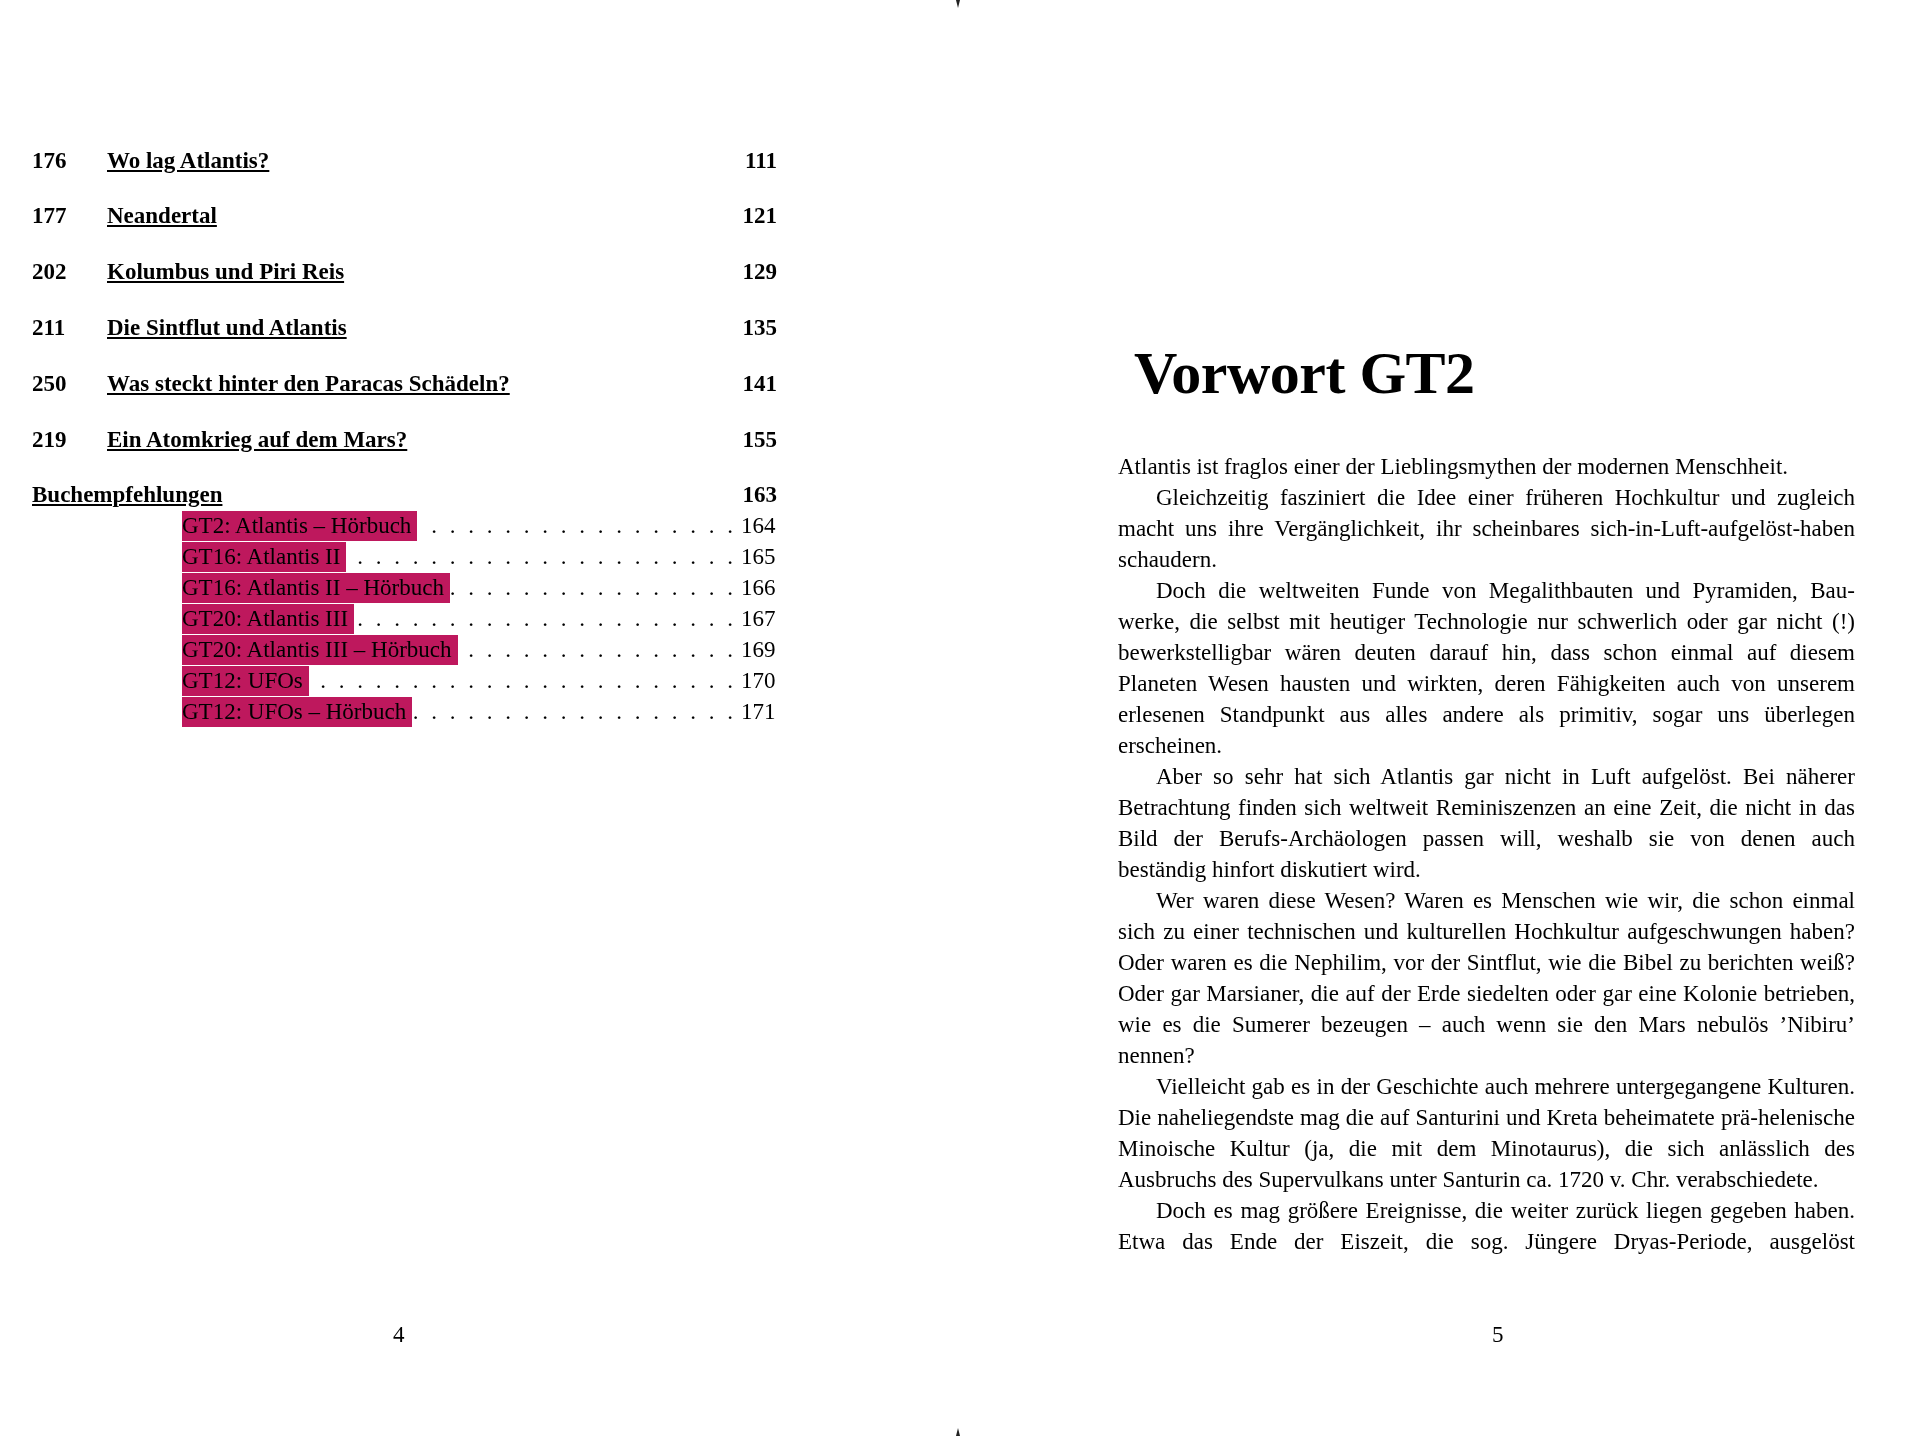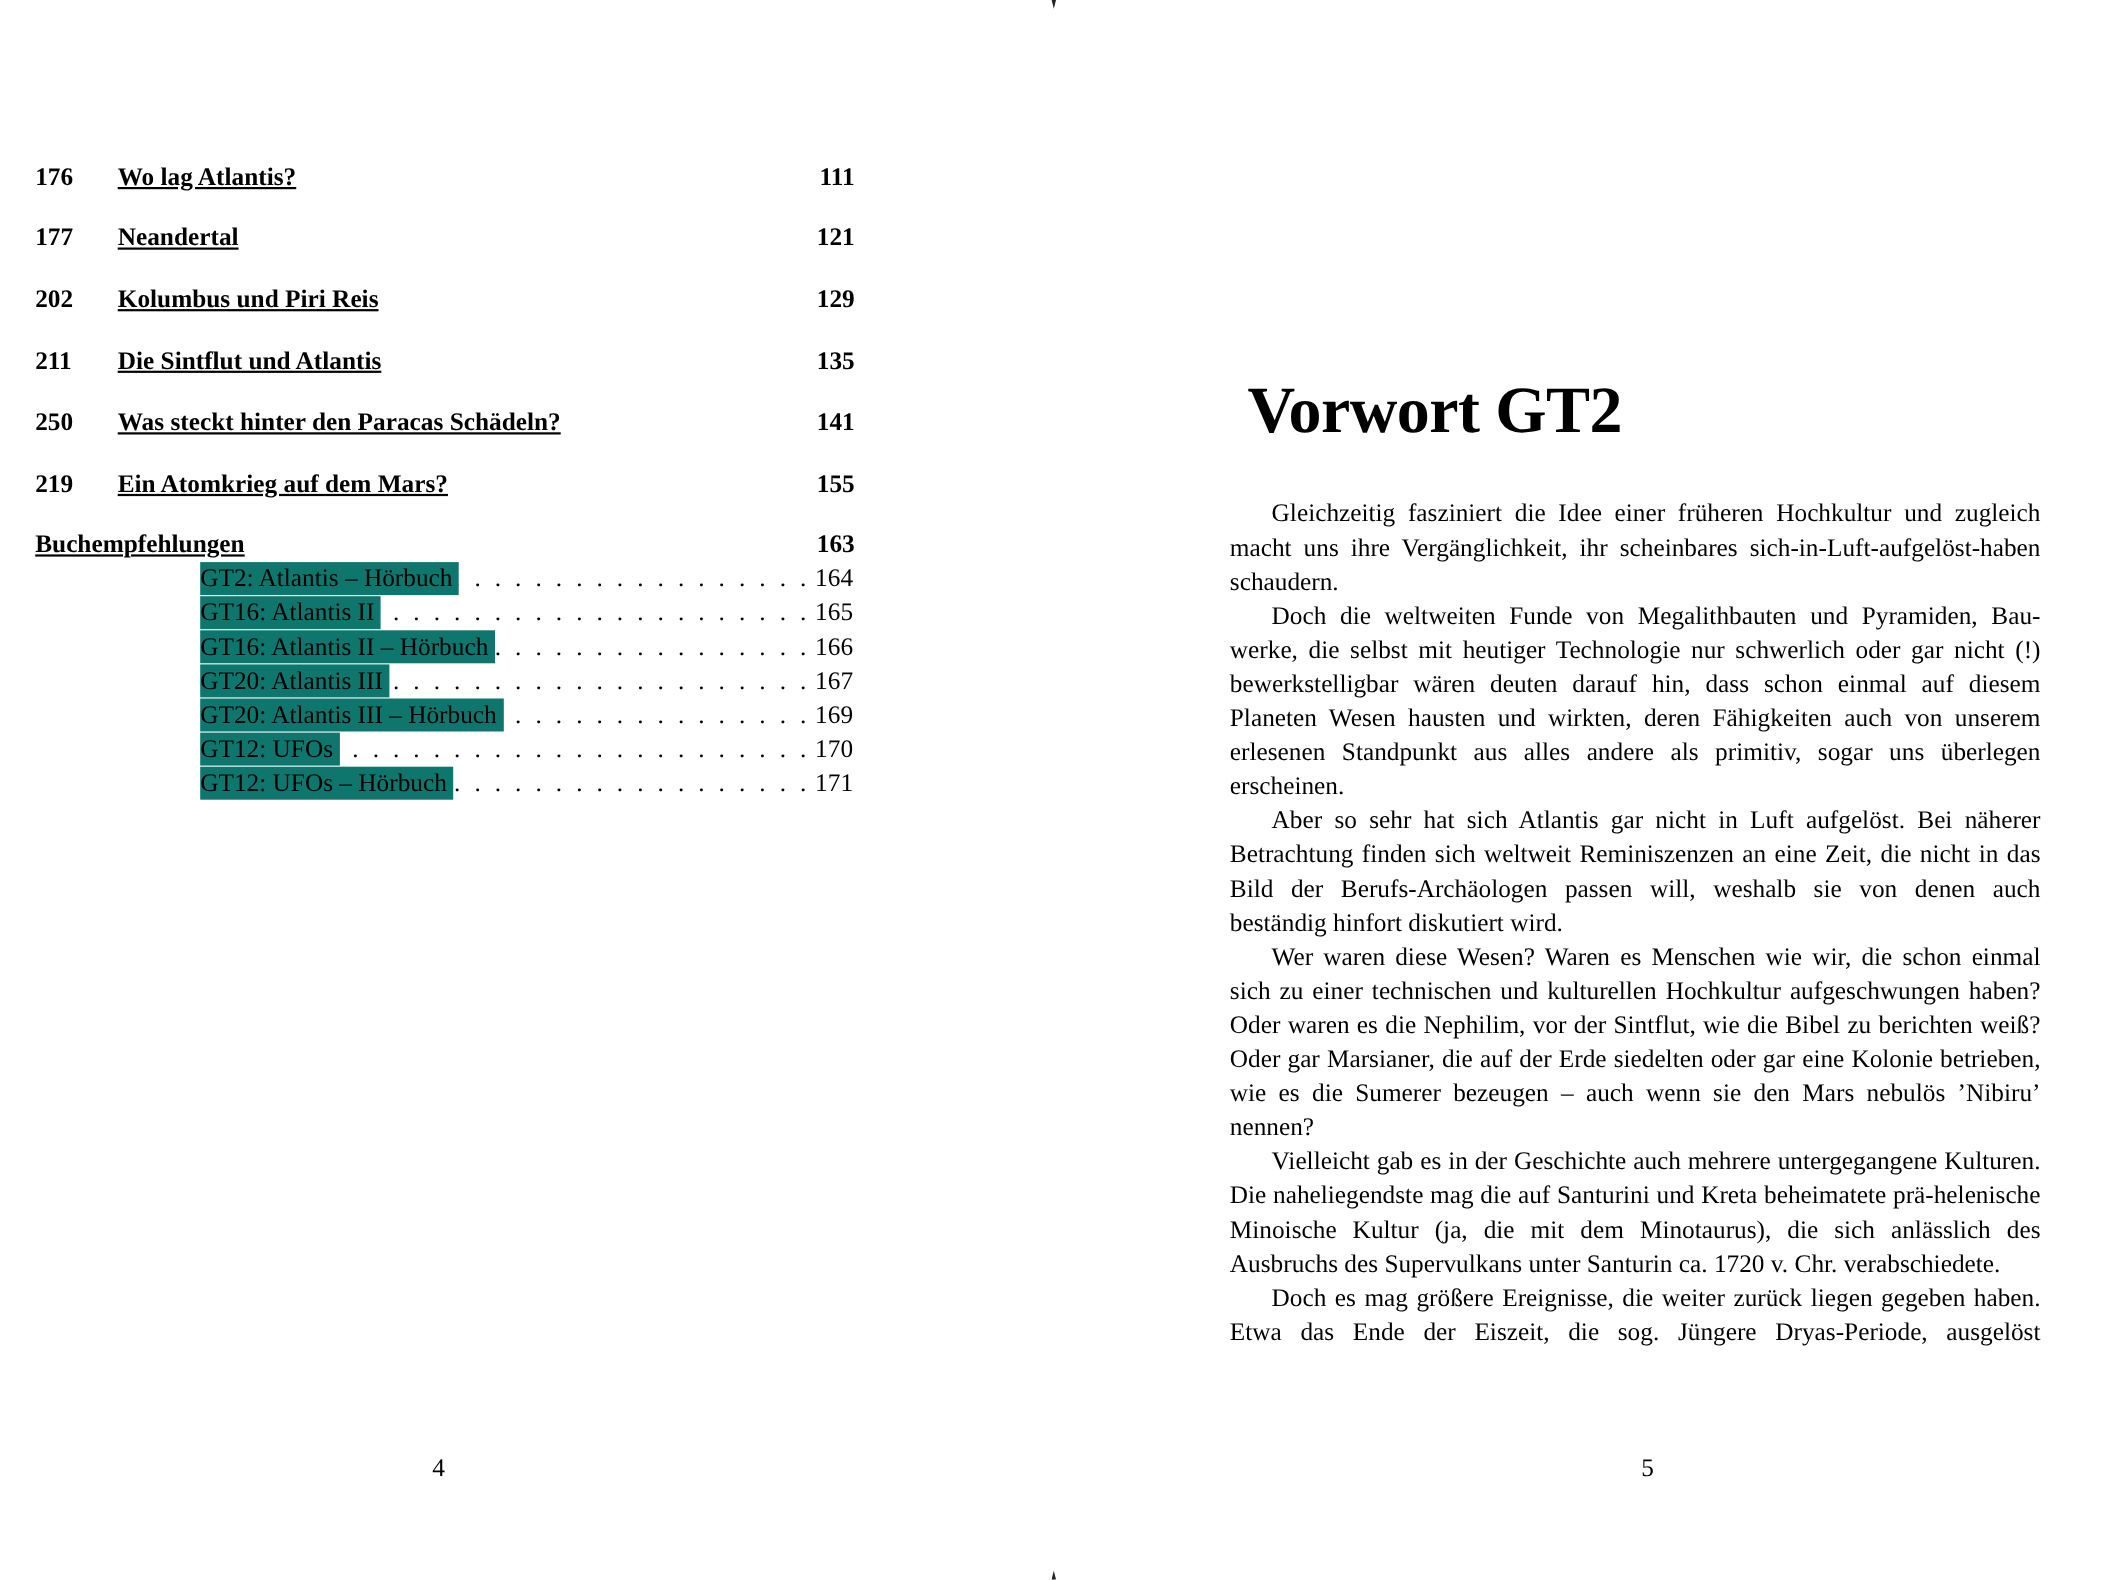--- a/index.html
+++ b/index.html
@@ -25,21 +25,21 @@
   .toc-num { position: absolute; left: 0; }
   .toc-title { position: absolute; left: 75px; white-space: nowrap; text-decoration: underline; }
   .toc-page { position: absolute; right: 0; }
   .toc-section { position: absolute; left: 0; width: 745px; height: 30px;
     font-weight: bold; font-size: 23px; line-height: 30px; }
   .toc-section .toc-title { left: 0; }
 
   .sub-list { position: absolute; left: 150px; width: 595px; }
   .sub-row { position: absolute; left: 0; width: 595px; height: 30px;
     font-size: 23px; line-height: 30px; display: flex; }
-  .sub-title { white-space: nowrap; padding-right: 6px; background: #0f766e; }
+  .sub-title { white-space: nowrap; padding-right: 6px; background: #be185d; }
   .sub-leader { flex: 1; overflow: hidden; white-space: nowrap;
     letter-spacing: 0; position: relative; }
   .sub-leader::before {
     content: ". . . . . . . . . . . . . . . . . . . . . . . . . . . . . . . . . . . . . . . . . . . . . . . . . . . . . . . . . . . . . . . . . . . . . . . .";
     position: absolute; right: 0; word-spacing: 7px; white-space: nowrap;
   }
   .sub-page { padding-left: 8px; min-width: 36px; text-align: left; }
 
   .folio { position: absolute; top: 1320px; font-size: 23px; line-height: 30px; }
   .folio-left { left: 393px; }
@@ -139,20 +139,21 @@
     </div>
 
     <div class="folio folio-left">4</div>
   </div>
 
   <div class="page page-right"></div>
 
   <h1 class="chapter-title">Vorwort GT2</h1>
 
   <div class="body-text">
+    <p>Atlantis ist fraglos einer der Lieblingsmythen der modernen Menschheit.</p>
     <p class="indent">Gleichzeitig fasziniert die Idee einer früheren Hochkultur und zugleich macht uns ihre Vergänglichkeit, ihr scheinbares sich-in-Luft-aufgelöst-haben schaudern.</p>
     <p class="indent">Doch die weltweiten Funde von Megalithbauten und Pyramiden, Bau­werke, die selbst mit heutiger Technologie nur schwerlich oder gar nicht (!) bewerkstelligbar wären deuten darauf hin, dass schon einmal auf diesem Planeten Wesen hausten und wirkten, deren Fähigkeiten auch von unserem erlesenen Standpunkt aus alles andere als primitiv, sogar uns überlegen erscheinen.</p>
     <p class="indent">Aber so sehr hat sich Atlantis gar nicht in Luft aufgelöst. Bei näherer Betrachtung finden sich weltweit Reminiszenzen an eine Zeit, die nicht in das Bild der Berufs-Archäologen passen will, weshalb sie von denen auch beständig hinfort diskutiert wird.</p>
     <p class="indent">Wer waren diese Wesen? Waren es Menschen wie wir, die schon einmal sich zu einer technischen und kulturellen Hochkultur aufgeschwungen ha­ben? Oder waren es die Nephilim, vor der Sintflut, wie die Bibel zu berichten weiß? Oder gar Marsianer, die auf der Erde siedelten oder gar eine Kolonie betrieben, wie es die Sumerer bezeugen – auch wenn sie den Mars nebulös ’Nibiru’ nennen?</p>
     <p class="indent">Vielleicht gab es in der Geschichte auch mehrere untergegangene Kul­turen. Die naheliegendste mag die auf Santurini und Kreta beheimatete prä-helenische Minoische Kultur (ja, die mit dem Minotaurus), die sich anlässlich des Ausbruchs des Supervulkans unter Santurin ca. 1720 v. Chr. verabschiedete.</p>
     <p class="indent" style="text-align-last: justify;">Doch es mag größere Ereignisse, die weiter zurück liegen gegeben ha­ben. Etwa das Ende der Eiszeit, die sog. Jüngere Dryas-Periode, ausgelöst</p>
   </div>
 
   <div class="folio folio-right">5</div>
 </div>

